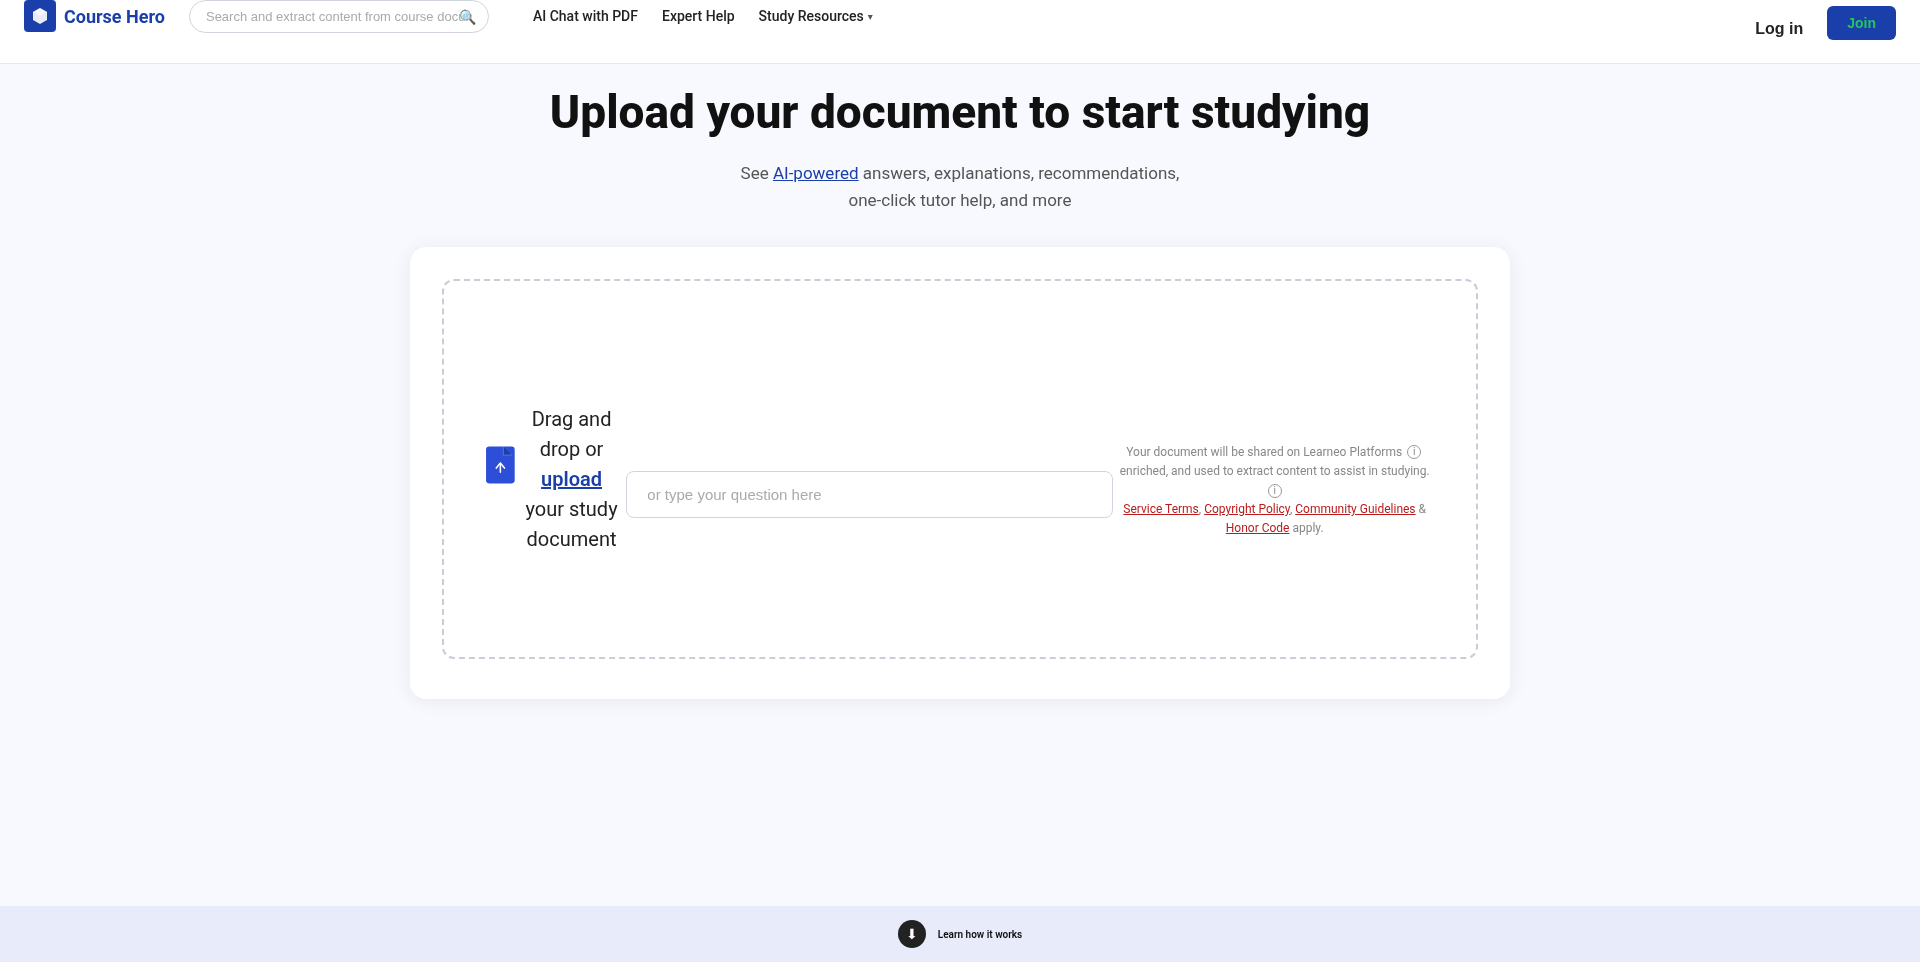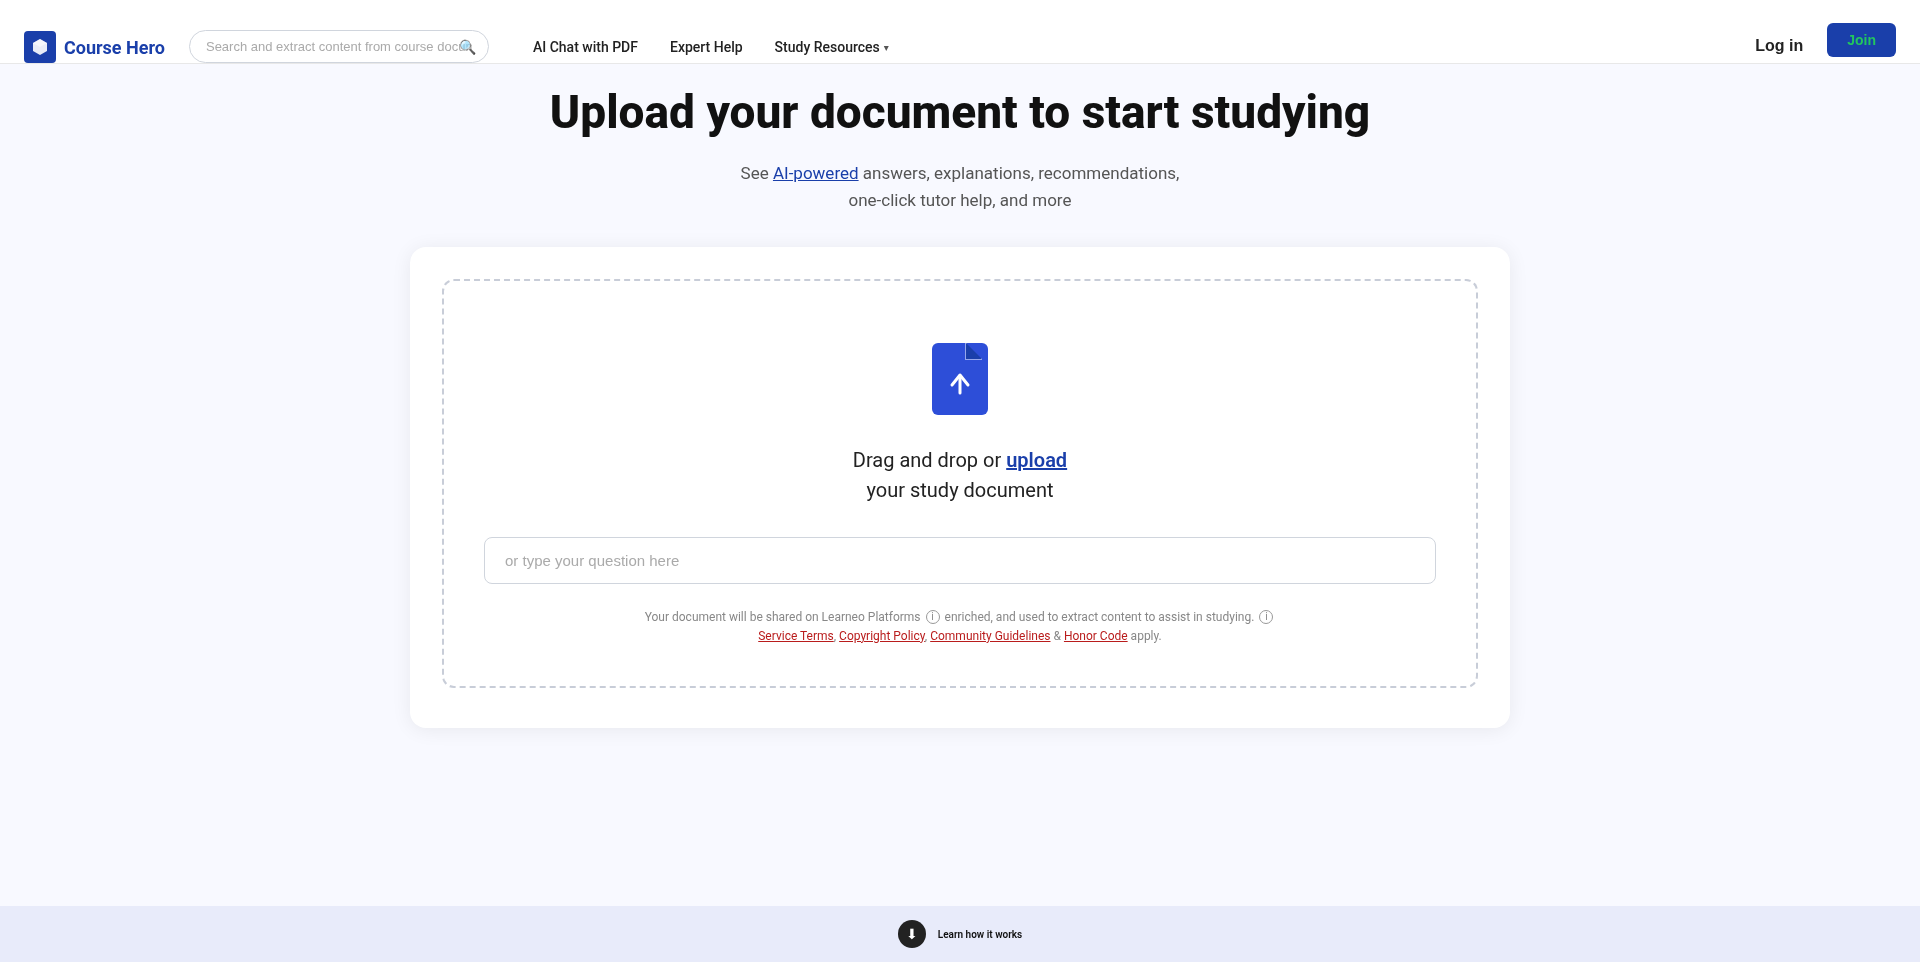--- a/index.html
+++ b/index.html
@@ -18,21 +18,21 @@
     
     .navbar {
       position: fixed;
       top: 0;
       left: 0;
       right: 0;
       height: 64px;
       background: #fff;
       border-bottom: 1px solid #e8e8e8;
       display: flex;
-      align-items: flex-end;
+      align-items: flex-start;
       padding: 0 24px;
       z-index: 100;
       gap: 16px;
     }
 
     .logo-area {
       display: flex;
       align-items: center;
       gap: 8px;
       text-decoration: none;
@@ -89,21 +89,20 @@
       background: none;
       border: none;
       cursor: pointer;
       color: #555;
       font-size: 14px;
     }
 
     .nav-links {
       display: flex;
       align-items: center;
-      gap: 8px;
       margin-left: 16px;
       flex: 1;
     }
 
     .nav-link {
       font-size: 14px;
       font-weight: 500;
       color: #222;
       text-decoration: none;
       padding: 8px 12px;
@@ -192,21 +191,20 @@
       border-radius: 16px;
       padding: 32px 32px 40px;
       box-shadow: 0 2px 20px rgba(0,0,0,0.07);
       margin: 0 auto;
     }
 
     .drop-zone {
       border: 2px dashed #c8cdd8;
       border-radius: 12px;
       display: flex;
-      flex-direction: column;
       align-items: center;
       justify-content: center;
       padding: 60px 40px 40px;
       cursor: pointer;
       min-height: 380px;
       gap: 0;
     }
 
     .upload-file-icon {
       width: 64px;

